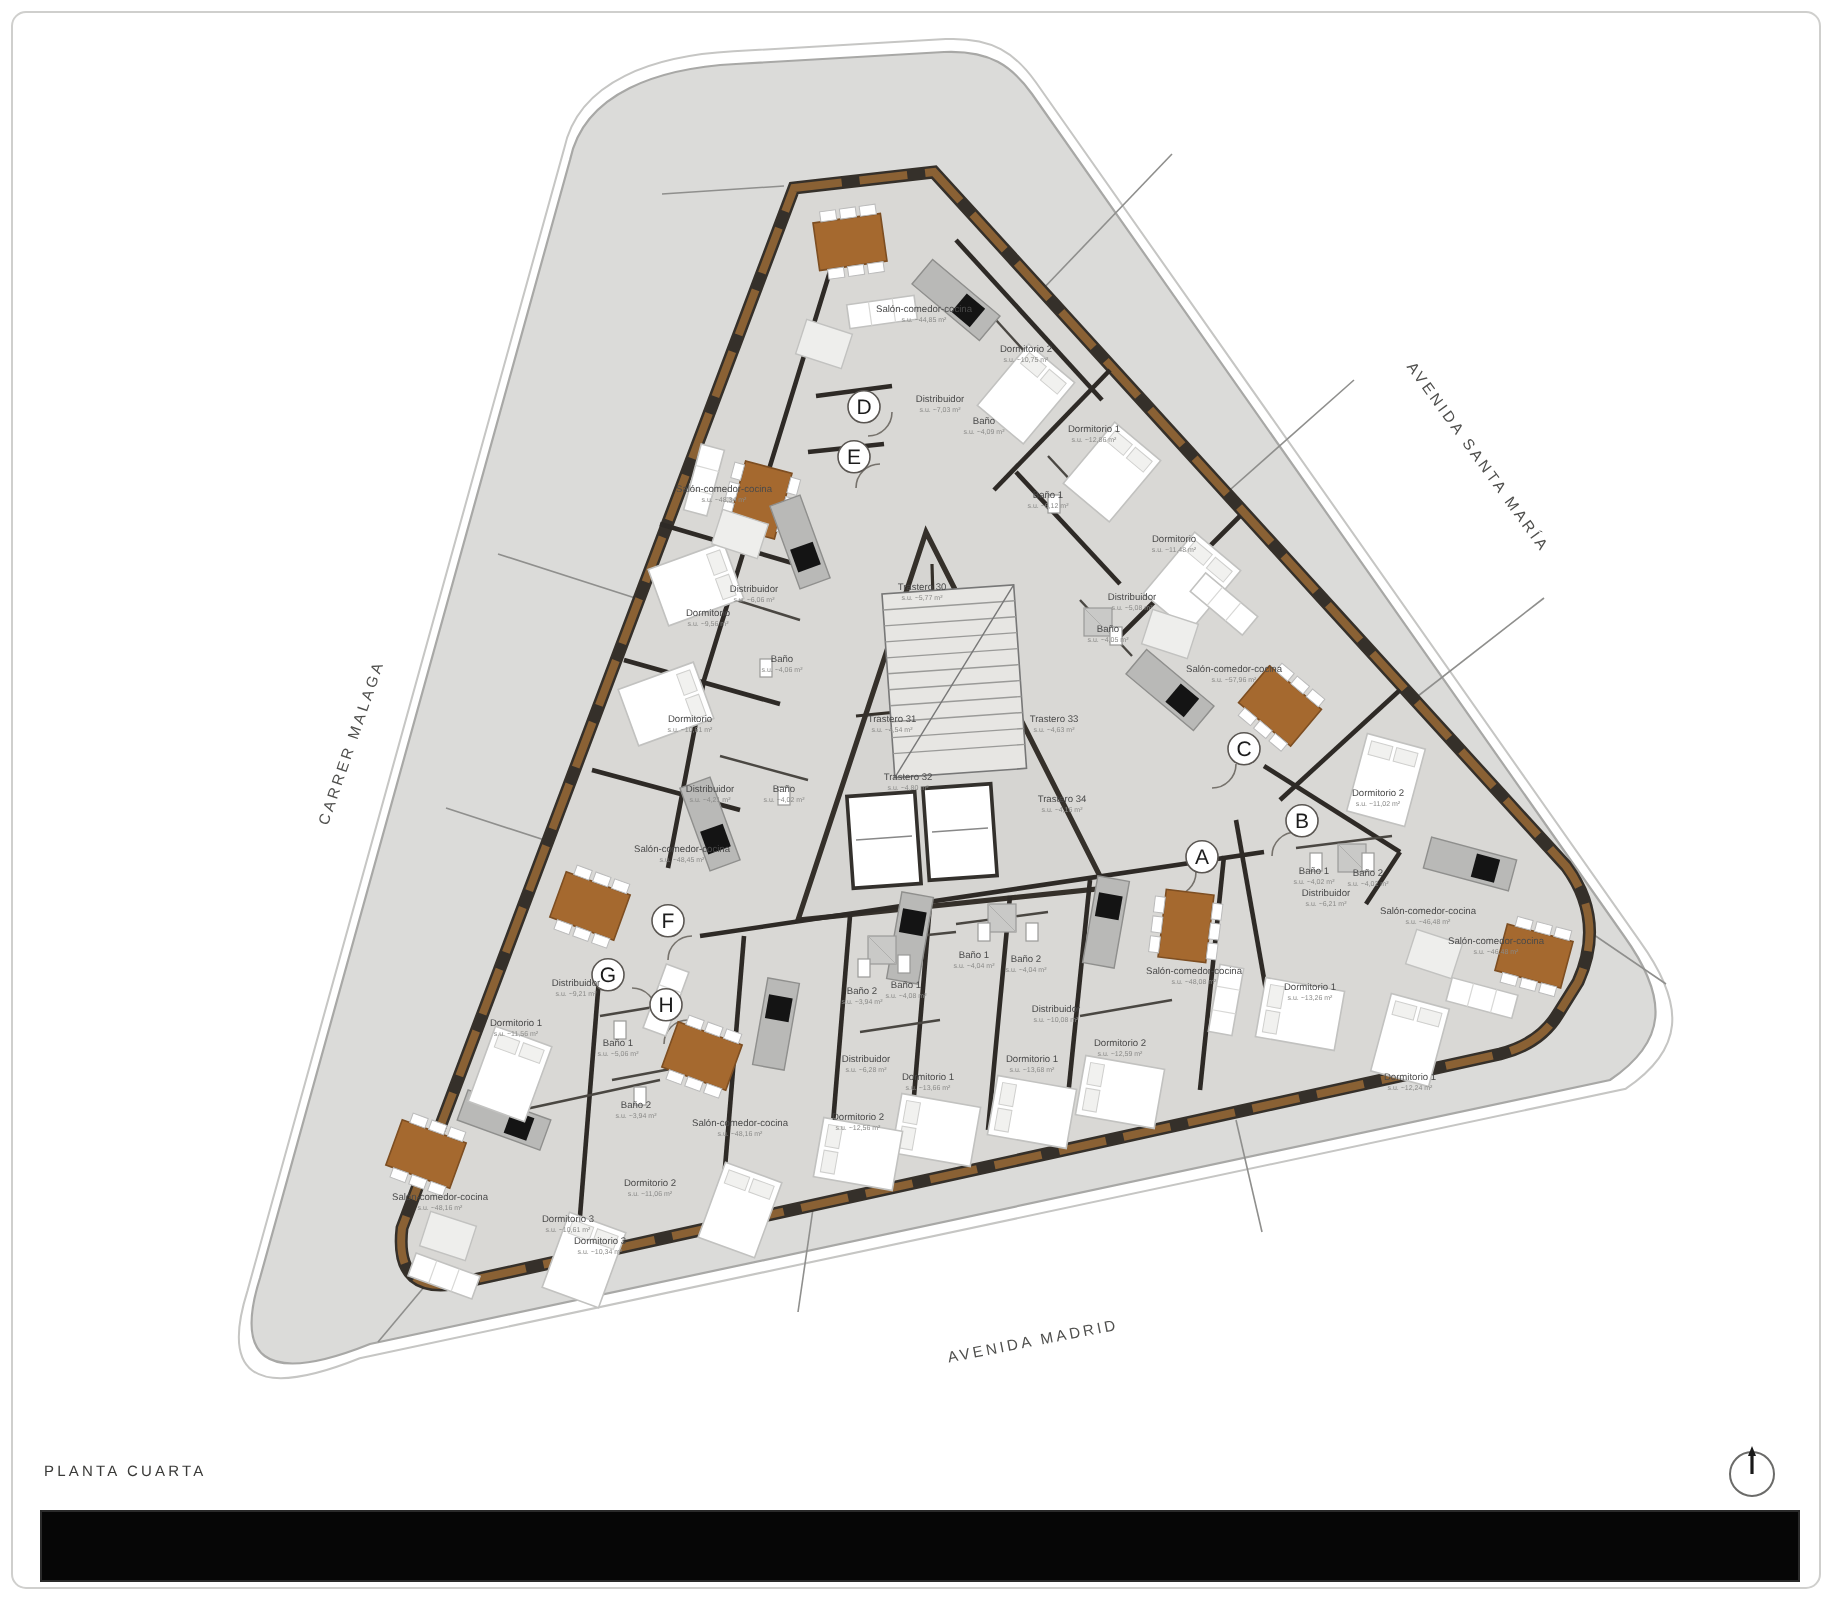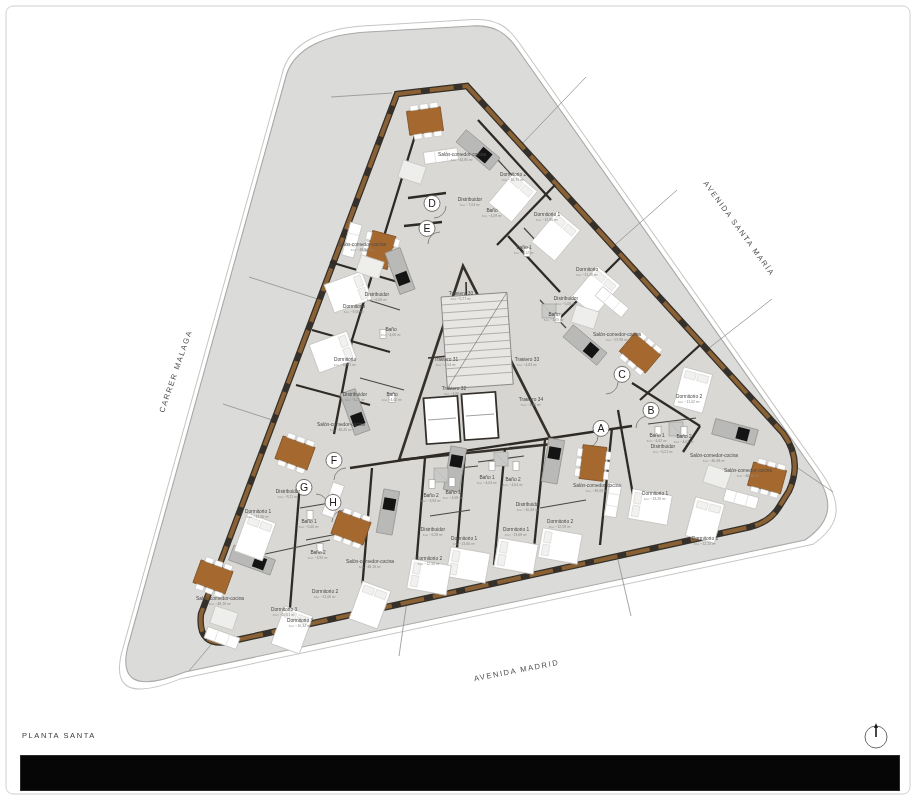--- a/index.html
+++ b/index.html
@@ -322,16 +322,16 @@
         <text class="street" x="517" y="673" transform="rotate(-11 517 673)">AVENIDA MADRID</text>
       </g>
 
   <g>
     <circle cx="876" cy="737" r="11" fill="#ffffff" stroke="#6b6b69" stroke-width="1"></circle>
     <line x1="876" y1="726" x2="876" y2="737" stroke="#1a1a1a" stroke-width="1.6"></line>
     <path d="M 874,728 L 876,723 L 878,728 Z" fill="#1a1a1a"></path>
   </g>
 </svg>
 
-<div class="floor-label">PLANTA SANTA</div>
+<div class="floor-label">PLANTA CUARTA</div>
 <div class="footer-bar"></div>
 
 </div>
 
 </body></html>

